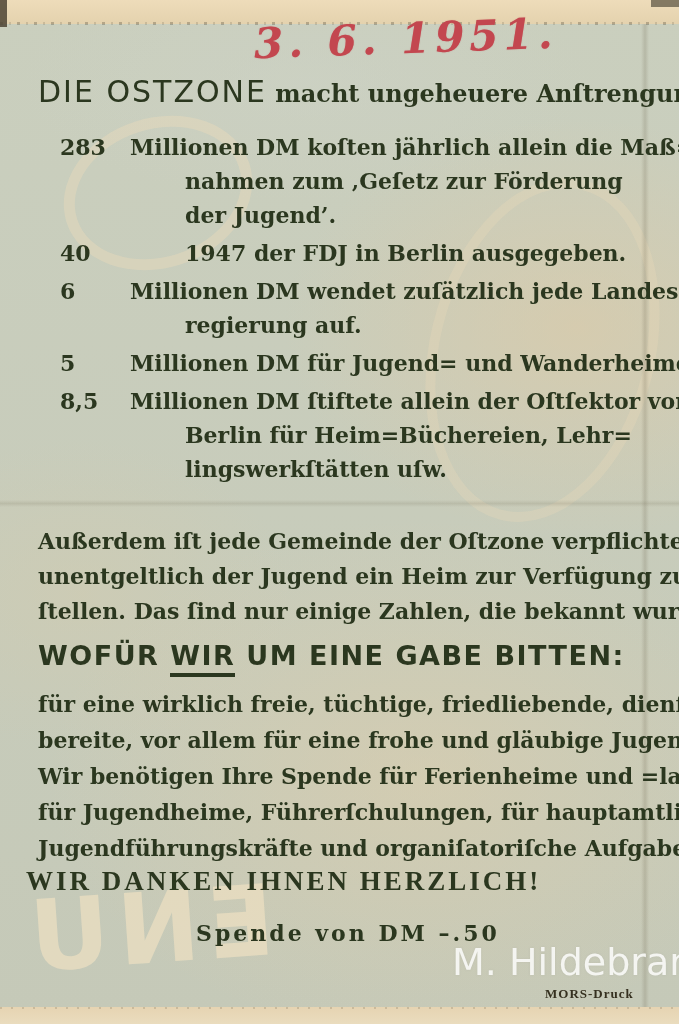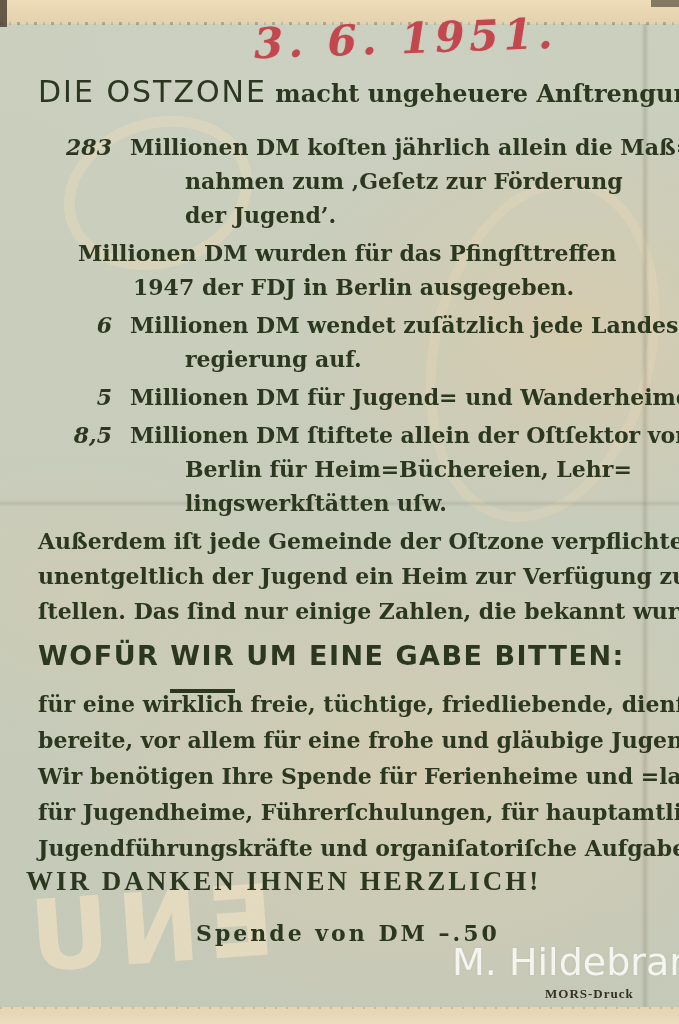--- a/index.html
+++ b/index.html
@@ -46,31 +46,31 @@
   .hand-date{
     left:254px;top:14px;
     font-family:"DejaVu Serif",serif;font-style:italic;font-weight:bold;
     font-size:42px;letter-spacing:5px;color:#c3474f;
     transform:rotate(-2deg);white-space:nowrap;text-shadow:0 0 1px rgba(195,71,79,.5);}
   .h1{left:38px;top:74px;white-space:nowrap;}
   .h1 .strong{font-family:"DejaVu Sans",sans-serif;font-weight:normal;font-size:30px;letter-spacing:2px;}
   .h1 .rest{font-size:24px;font-weight:bold;}
   .list{left:60px;top:130px;}
   .item{display:flex;margin-bottom:4px;}
-  .num{width:52px;text-align:right;font-size:22px;font-weight:bold;line-height:34px;flex:none;font-style:italic;}
+  .num{width:52px;text-align:left;font-size:22px;font-weight:bold;line-height:34px;flex:none;}
   .itext{margin-left:18px;}
   .bline{font-size:22px;font-weight:bold;line-height:34px;white-space:nowrap;}
   .bline.cont{margin-left:55px;}
   .para .bline{line-height:35px;}
   .para1{left:38px;top:524px;}
   .para2{left:38px;top:686px;}
   .para2 .bline{line-height:36px;}
   .h2{left:38px;top:640px;font-family:"DejaVu Sans",sans-serif;font-weight:bold;
     font-size:27px;letter-spacing:1.5px;white-space:nowrap;}
-  .h2 .u{border-bottom:4px solid currentColor;padding-bottom:18px;}
+  .h2 .u{border-bottom:4px solid currentColor;padding-bottom:2px;}
   .h3{left:26px;top:866px;font-family:Liberation Serif, serif;font-weight:bold;
     font-size:27px;letter-spacing:3px;white-space:nowrap;}
   .donation{left:196px;top:920px;font-size:22px;font-weight:bold;letter-spacing:3px;white-space:nowrap;}
   .watermark{left:452px;top:940px;font-family:"DejaVu Sans",sans-serif;
     font-size:38px;color:rgba(252,252,249,.88);white-space:nowrap;
     text-shadow:0 0 2px rgba(170,170,160,.35);}
   .imprint{left:545px;top:986px;font-family:Liberation Serif, serif;font-weight:bold;
     font-size:13px;letter-spacing:1px;color:#35301f;white-space:nowrap;}
 </style>
 </head>
@@ -99,22 +99,22 @@
   <div class="abs list ink">
       <div class="item">
         <div class="num">283</div>
         <div class="itext">
           <div class="bline">Millionen DM koſten jährlich allein die Maß=</div>
           <div class="bline cont">nahmen zum ‚Geſetz zur Förderung</div>
           <div class="bline cont">der Jugend’.</div>
         </div>
       </div>
       <div class="item">
+        <div class="num">40</div>
         <div class="itext">
-          <div class="bline">Millionen DM wurden für das Pfingſttreffen</div>
           <div class="bline cont">1947 der FDJ in Berlin ausgegeben.</div>
         </div>
       </div>
       <div class="item">
         <div class="num">6</div>
         <div class="itext">
           <div class="bline">Millionen DM wendet zuſätzlich jede Landes=</div>
           <div class="bline cont">regierung auf.</div>
         </div>
       </div>

